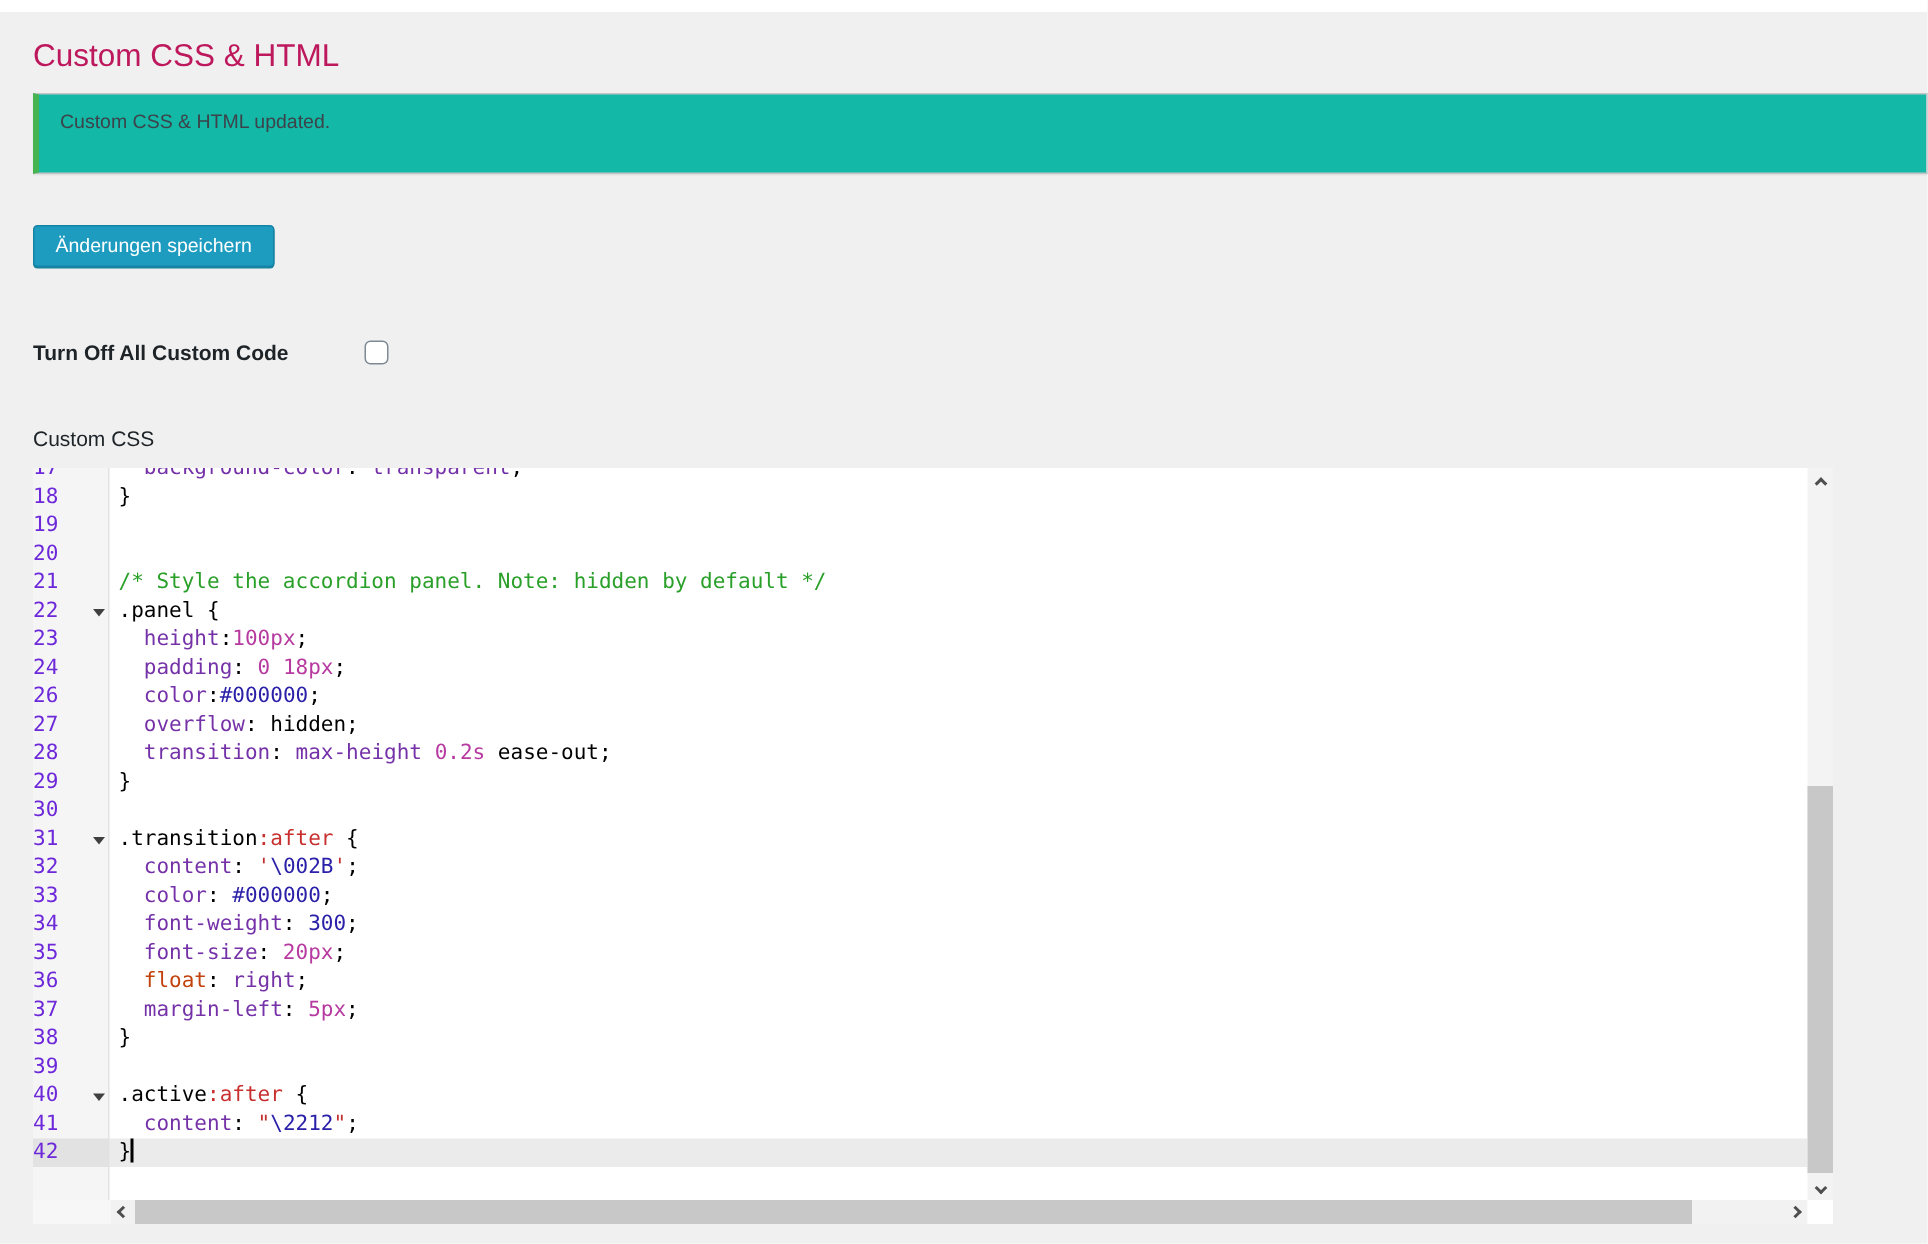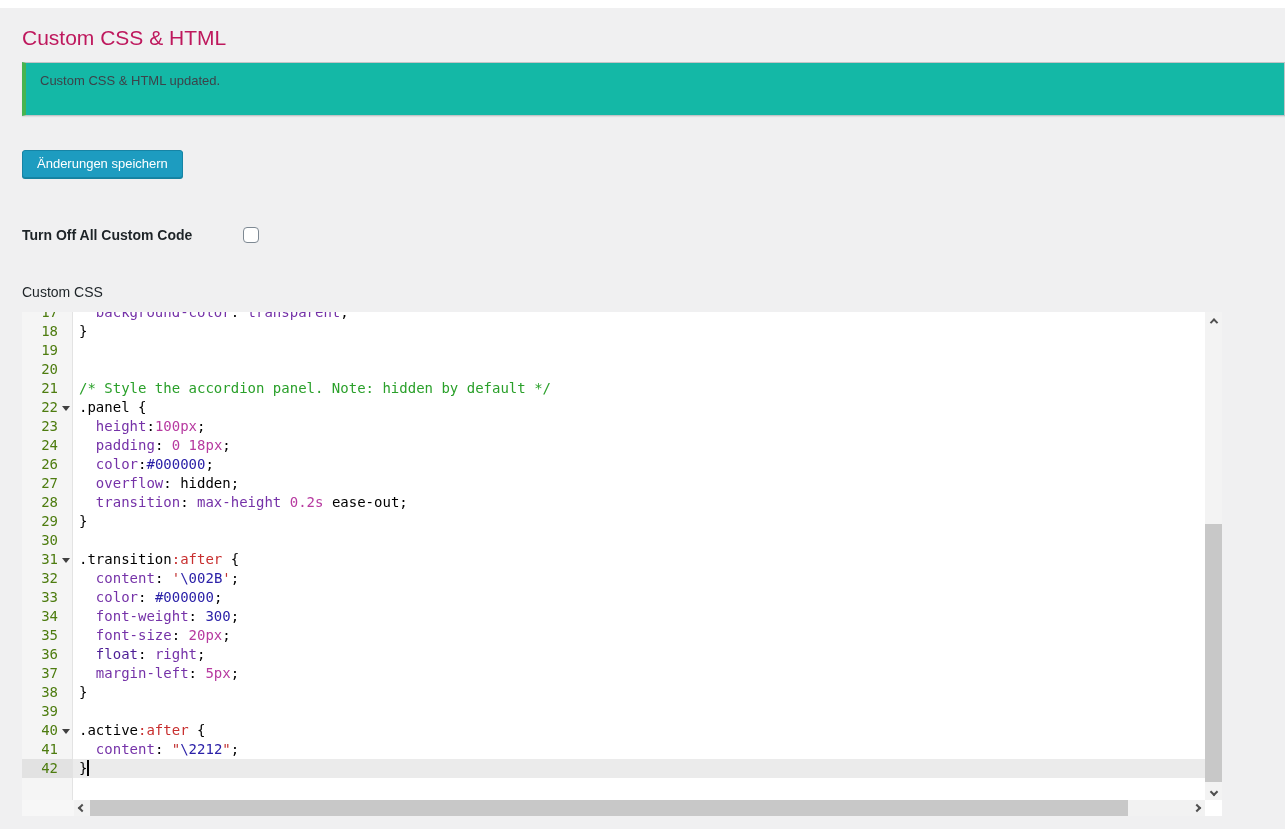--- a/index.html
+++ b/index.html
@@ -70,21 +70,21 @@
     position:absolute; left:0; top:0; width:51px; height:488px;
     background:#f5f5f5; border-right:1px solid #e3e3e3;
   }
   .viewport {
     position:absolute; left:0; top:0; width:1183px; height:488px; overflow:hidden;
   }
   .lines { position:relative; top:-9px; }
   .line { display:flex; height:19px; line-height:19px; white-space:pre; }
   .line .gut {
     position:relative; width:51px; flex:0 0 51px;
-    text-align:right; padding-right:15px; color:#4d7c0f;
+    padding-right:15px; color:#6d28d9;
   }
   .line .codecell { flex:1; padding-left:6px; color:#000; }
   .line.active .gut { background:#e2e2e2; }
   .line.active .codecell { background:#ebebeb; }
   .fold {
     position:absolute; right:3px; top:8px;
     width:0; height:0;
     border-left:4px solid transparent; border-right:4px solid transparent;
     border-top:5px solid #404040;
     cursor:pointer;
@@ -152,21 +152,21 @@
         <div class="line"><div class="gut">26</div><div class="codecell"><span style="color: rgb(0, 0, 0);">  </span><span style="color: rgb(117, 50, 168);">color</span><span style="color: rgb(0, 0, 0);">:</span><span style="color: rgb(43, 33, 168);">#000000</span><span style="color: rgb(0, 0, 0);">;</span></div></div>
         <div class="line"><div class="gut">27</div><div class="codecell"><span style="color: rgb(0, 0, 0);">  </span><span style="color: rgb(117, 50, 168);">overflow</span><span style="color: rgb(0, 0, 0);">: </span><span style="color: rgb(0, 0, 0);">hidden</span><span style="color: rgb(0, 0, 0);">;</span></div></div>
         <div class="line"><div class="gut">28</div><div class="codecell"><span style="color: rgb(0, 0, 0);">  </span><span style="color: rgb(117, 50, 168);">transition</span><span style="color: rgb(0, 0, 0);">: </span><span style="color: rgb(117, 50, 168);">max-height</span><span style="color: rgb(0, 0, 0);"> </span><span style="color: rgb(183, 58, 160);">0.2s</span><span style="color: rgb(0, 0, 0);"> </span><span style="color: rgb(0, 0, 0);">ease-out</span><span style="color: rgb(0, 0, 0);">;</span></div></div>
         <div class="line"><div class="gut">29</div><div class="codecell"><span style="color: rgb(0, 0, 0);">}</span></div></div>
         <div class="line"><div class="gut">30</div><div class="codecell"></div></div>
         <div class="line"><div class="gut">31<span class="fold"></span></div><div class="codecell"><span style="color: rgb(0, 0, 0);">.transition</span><span style="color: rgb(200, 47, 47);">:after</span><span style="color: rgb(0, 0, 0);"> {</span></div></div>
         <div class="line"><div class="gut">32</div><div class="codecell"><span style="color: rgb(0, 0, 0);">  </span><span style="color: rgb(117, 50, 168);">content</span><span style="color: rgb(0, 0, 0);">: </span><span style="color: rgb(193, 48, 48);">'</span><span style="color: rgb(43, 33, 168);">\002B</span><span style="color: rgb(193, 48, 48);">'</span><span style="color: rgb(0, 0, 0);">;</span></div></div>
         <div class="line"><div class="gut">33</div><div class="codecell"><span style="color: rgb(0, 0, 0);">  </span><span style="color: rgb(117, 50, 168);">color</span><span style="color: rgb(0, 0, 0);">: </span><span style="color: rgb(43, 33, 168);">#000000</span><span style="color: rgb(0, 0, 0);">;</span></div></div>
         <div class="line"><div class="gut">34</div><div class="codecell"><span style="color: rgb(0, 0, 0);">  </span><span style="color: rgb(117, 50, 168);">font-weight</span><span style="color: rgb(0, 0, 0);">: </span><span style="color: rgb(43, 33, 168);">300</span><span style="color: rgb(0, 0, 0);">;</span></div></div>
         <div class="line"><div class="gut">35</div><div class="codecell"><span style="color: rgb(0, 0, 0);">  </span><span style="color: rgb(117, 50, 168);">font-size</span><span style="color: rgb(0, 0, 0);">: </span><span style="color: rgb(183, 58, 160);">20px</span><span style="color: rgb(0, 0, 0);">;</span></div></div>
-        <div class="line"><div class="gut">36</div><div class="codecell"><span style="color: rgb(0, 0, 0);">  </span><span style="color: #4c1d95;">float</span><span style="color: rgb(0, 0, 0);">: </span><span style="color: rgb(117, 50, 168);">right</span><span style="color: rgb(0, 0, 0);">;</span></div></div>
+        <div class="line"><div class="gut">36</div><div class="codecell"><span style="color: rgb(0, 0, 0);">  </span><span style="color: #c2410c;">float</span><span style="color: rgb(0, 0, 0);">: </span><span style="color: rgb(117, 50, 168);">right</span><span style="color: rgb(0, 0, 0);">;</span></div></div>
         <div class="line"><div class="gut">37</div><div class="codecell"><span style="color: rgb(0, 0, 0);">  </span><span style="color: rgb(117, 50, 168);">margin-left</span><span style="color: rgb(0, 0, 0);">: </span><span style="color: rgb(183, 58, 160);">5px</span><span style="color: rgb(0, 0, 0);">;</span></div></div>
         <div class="line"><div class="gut">38</div><div class="codecell"><span style="color: rgb(0, 0, 0);">}</span></div></div>
         <div class="line"><div class="gut">39</div><div class="codecell"></div></div>
         <div class="line"><div class="gut">40<span class="fold"></span></div><div class="codecell"><span style="color: rgb(0, 0, 0);">.active</span><span style="color: rgb(200, 47, 47);">:after</span><span style="color: rgb(0, 0, 0);"> {</span></div></div>
         <div class="line"><div class="gut">41</div><div class="codecell"><span style="color: rgb(0, 0, 0);">  </span><span style="color: rgb(117, 50, 168);">content</span><span style="color: rgb(0, 0, 0);">: </span><span style="color: rgb(193, 48, 48);">"</span><span style="color: rgb(43, 33, 168);">\2212</span><span style="color: rgb(193, 48, 48);">"</span><span style="color: rgb(0, 0, 0);">;</span></div></div>
         <div class="line active"><div class="gut">42</div><div class="codecell"><span style="color: rgb(0, 0, 0);">}</span><span class="cursor"></span></div></div>
       </div>
   </div>
 
   <div class="vscroll">

